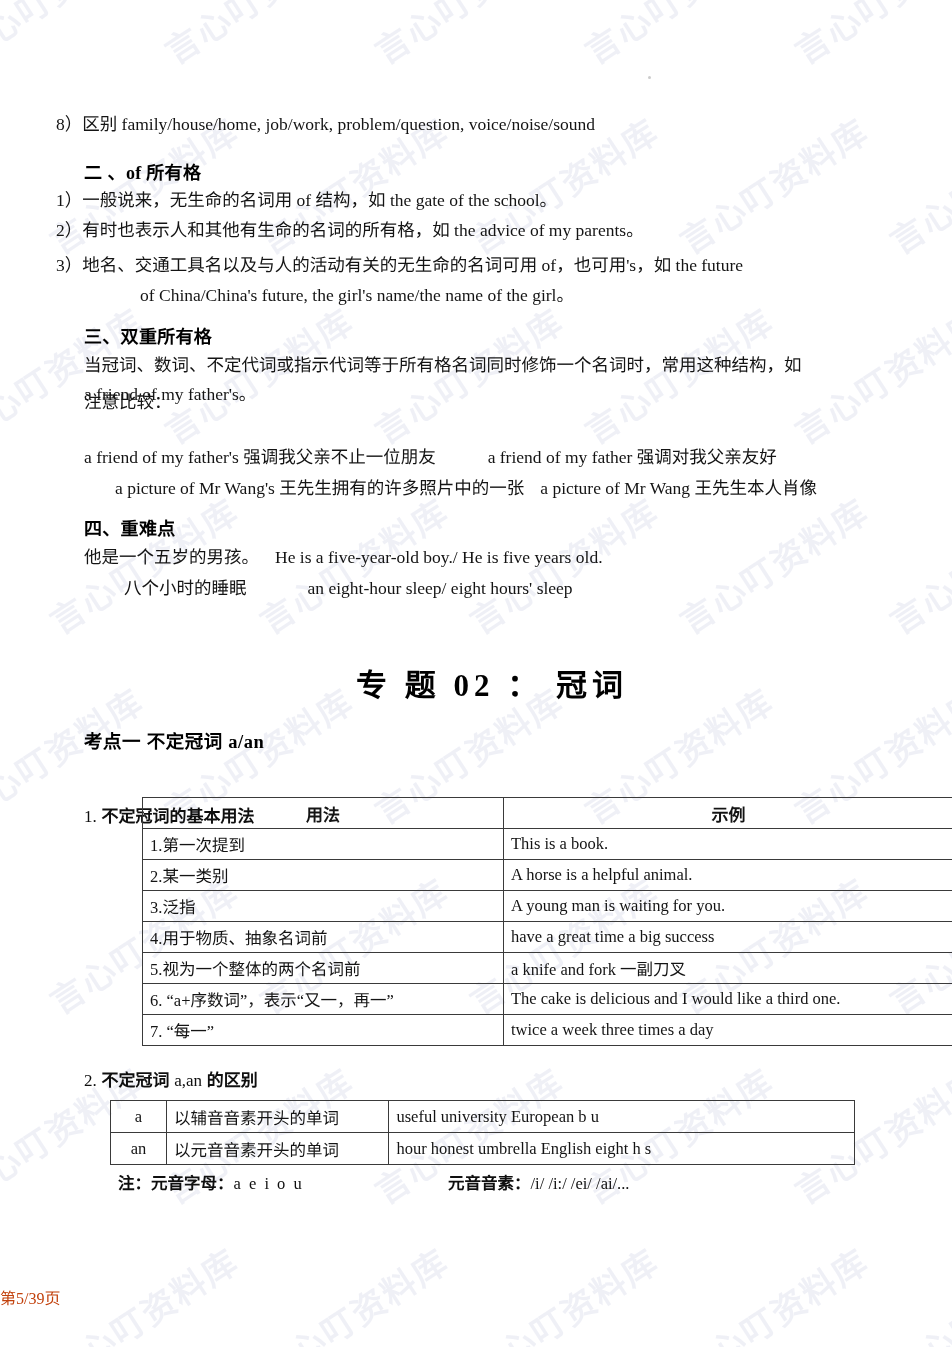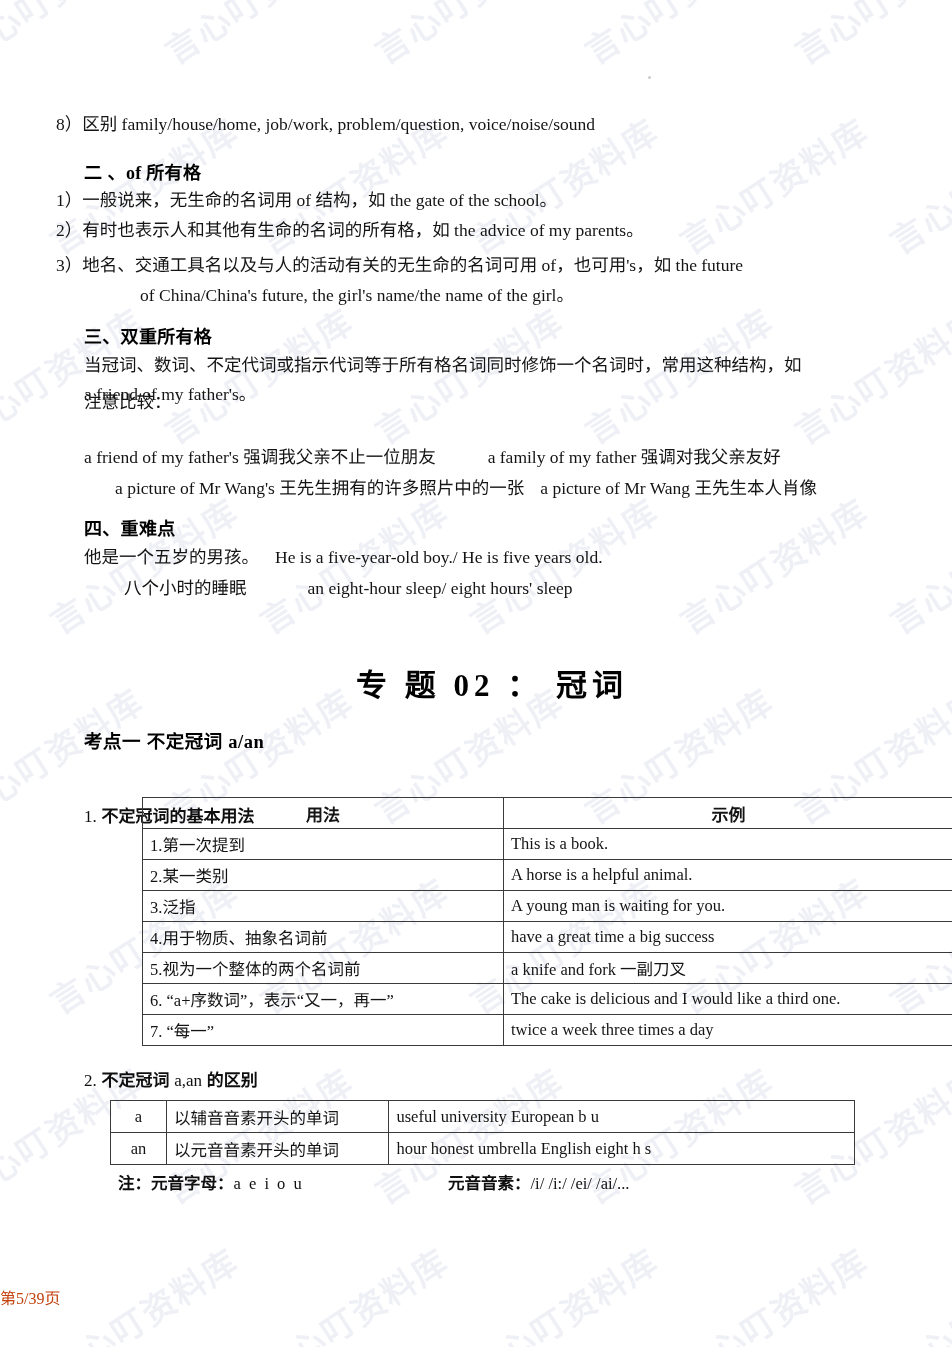--- a/index.html
+++ b/index.html
@@ -270,21 +270,21 @@
   <div class="block" style="top:351px;">
     <div class="line indent-0">当冠词、数词、不定代词或指示代词等于所有格名词同时修饰一个名词时，常用这种结构，如</div>
   </div>
   <div class="block" style="top:380px;">
     <div class="line indent-0">a friend of my father's。</div>
   </div>
   <div class="block" style="top:388px;">
     <div class="line indent-0">注意比较：</div>
   </div>
   <div class="block" style="top:443px;">
-    <div class="line indent-0"><span>a friend of my father's 强调我父亲不止一位朋友</span><span class="sp-wide"></span><span class="sp-wide"></span><span>a family of my father 强调对我父亲友好</span></div>
+    <div class="line indent-0"><span>a friend of my father's 强调我父亲不止一位朋友</span><span class="sp-wide"></span><span class="sp-wide"></span><span>a friend of my father 强调对我父亲友好</span></div>
   </div>
   <div class="block" style="top:474px;margin-left:31px;">
     <div class="line indent-0"><span>a picture of Mr Wang's  王先生拥有的许多照片中的一张</span><span class="sp-mid"></span><span>a picture of Mr Wang 王先生本人肖像</span></div>
   </div>
 
   <div class="block" style="top:514px;">
     <div class="h-sec">四、重难点</div>
   </div>
   <div class="block" style="top:543px;">
     <div class="line indent-0"><span>他是一个五岁的男孩。</span><span class="sp-mid"></span><span>He is a five-year-old boy./ He is five years old.</span></div>

